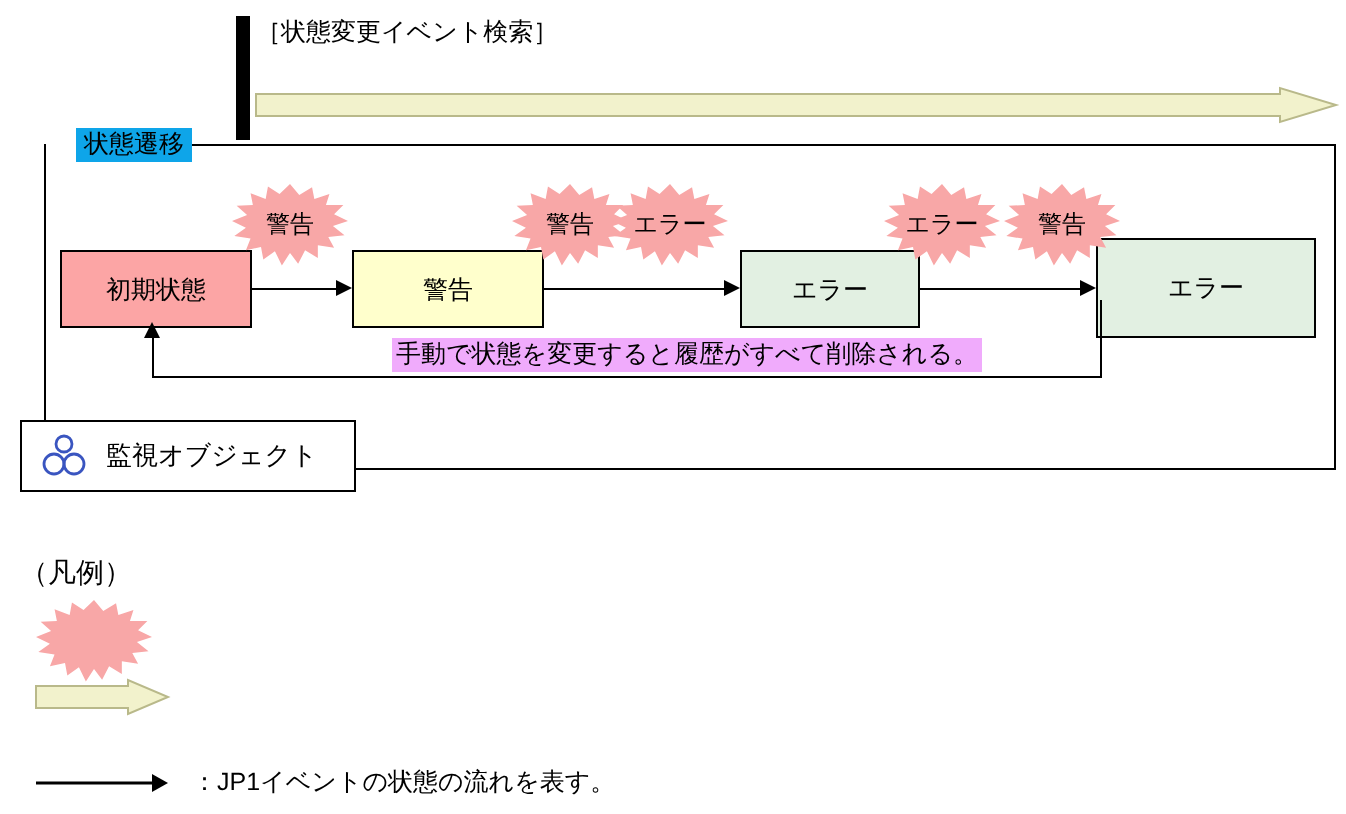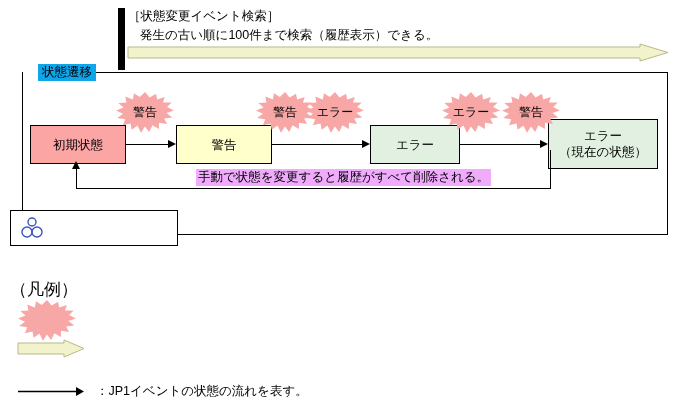--- a/index.html
+++ b/index.html
@@ -202,21 +202,21 @@
     top: 94px;
     width: 1px;
     height: 116px;
     background: #000000;
   }
 
   
   .legend-title {
     left: 10px;
     top: 278px;
-    font-size: 17px;
+    font-size: 14px;
   }
   .legend-row-text {
     font-size: 12.5px;
     white-space: nowrap;
   }
   .lr1 { left: 96px; top: 312px; }
   .lr2 { left: 96px; top: 347px; }
   .lr3 { left: 96px; top: 383px; }
 
   .legend-burst {
@@ -239,21 +239,20 @@
   svg { display: block; overflow: visible; }
 </style>
 </head>
 <body>
 
 <div id="root">
 
   <div class="abs bar-vert"></div>
   <div class="abs top-text">
     <div class="l1">［状態変更イベント検索］</div>
-    <div class="l2">発生の古い順に100件まで検索（履歴表示）できる。</div>
   </div>
 
   <div class="abs time-arrow">
     <svg width="540" height="17" viewBox="0 0 540 17">
       <polygon points="0,3 512,3 512,0 540,8.5 512,17 512,14 0,14" fill="#f2f2cc" stroke="#b9b98a" stroke-width="1"></polygon>
     </svg>
   </div>
 
   <div class="abs trans-box"></div>
   <div class="abs trans-box-toprightline"></div>
@@ -263,21 +262,20 @@
     <span>初期状態</span>
   </div>
   <div class="abs node node-warn">
     <span>警告</span>
   </div>
   <div class="abs node node-error">
     <span>エラー</span>
   </div>
   <div class="abs node node-current">
     <span>エラー</span>
-    <span>（現在の状態）</span>
   </div>
 
   <div class="abs flow flow1">
     <div class="shaft" style="width:42px"></div>
       <div class="head" style="left:42px"></div>
   </div>
   <div class="abs flow flow2">
     <div class="shaft" style="width:90px"></div>
       <div class="head" style="left:90px"></div>
   </div>
@@ -310,20 +308,21 @@
 
   <div class="abs obj-line-v"></div>
   <div class="abs obj-box">
     <span class="obj-icon">
       <svg width="26" height="22" viewBox="0 0 26 22">
         <circle cx="13" cy="5" r="4" fill="none" stroke="#3a55c0" stroke-width="1.4"></circle>
         <circle cx="8" cy="15" r="5" fill="none" stroke="#3a55c0" stroke-width="1.4"></circle>
         <circle cx="18" cy="15" r="5" fill="none" stroke="#3a55c0" stroke-width="1.4"></circle>
       </svg>
     </span>
+    <span>監視オブジェクト</span>
   </div>
 
   <div class="abs legend-title">（凡例）</div>
 
   <div class="abs legend-burst burst"></div>
 
   <div class="abs legend-time-arrow">
     <svg width="66" height="17" viewBox="0 0 66 17">
       <polygon points="0,3 46,3 46,0 66,8.5 46,17 46,14 0,14" fill="#f2f2cc" stroke="#b9b98a" stroke-width="1"></polygon>
     </svg>

